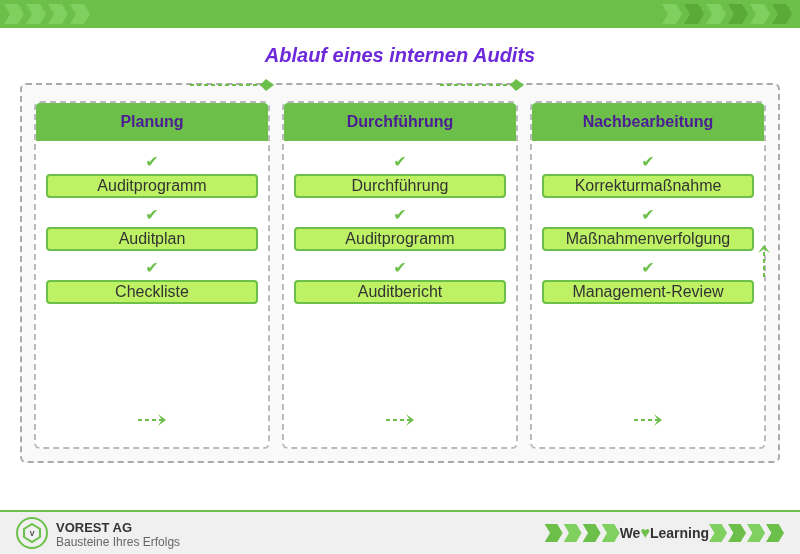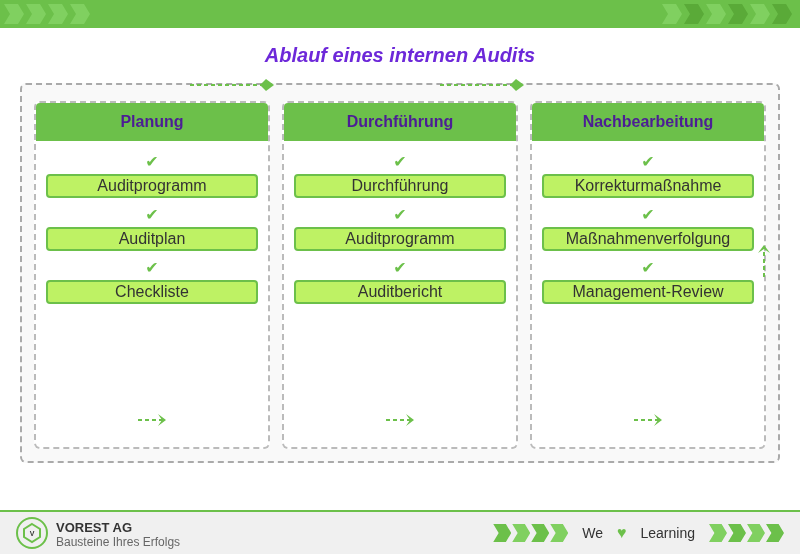--- a/index.html
+++ b/index.html
@@ -79,23 +79,23 @@
       font-weight: bold;
       color: #333;
     }
     .logo-sub {
       font-size: 12px;
       color: #666;
     }
     .footer-right {
       display: flex;
       align-items: center;
-      gap: 14px;
+      gap: 0;
       font-size: 14px;
-      font-weight: normal;
+      font-weight: bold;
       color: #333;
     }
     .footer-chevrons {
       display: flex;
       gap: 1px;
     }
     .footer-chevron {
       width: 18px;
       height: 18px;
       background: #6cc04a;

